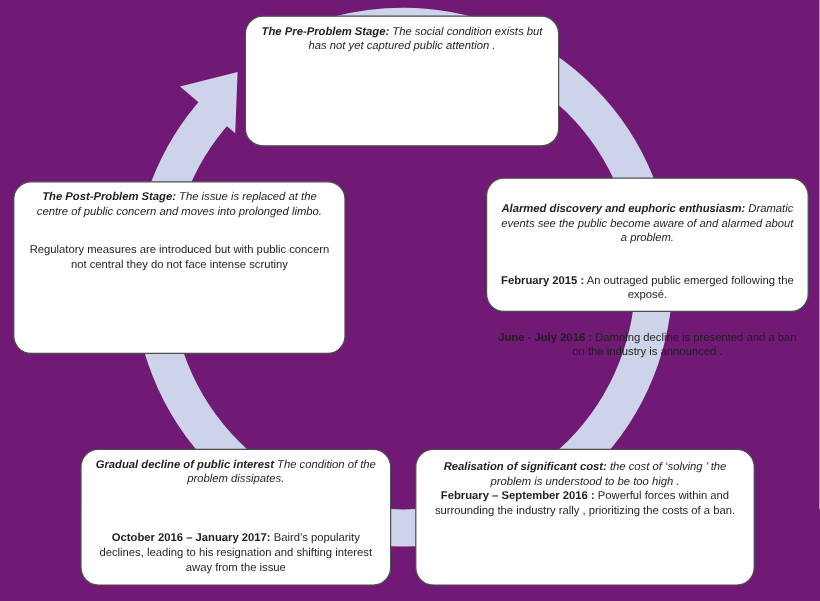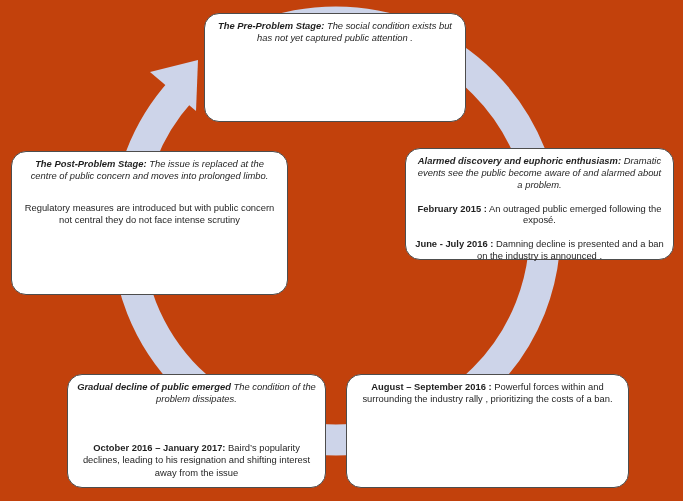--- a/index.html
+++ b/index.html
@@ -1,20 +1,20 @@
 <!DOCTYPE html>
 <html><head>
 <meta charset="utf-8">
 <style>
   html, body { margin: 0; padding: 0; background: #ffffff; }
   .canvas {
     position: relative;
     width: 683px;
     height: 501px;
-    background: #c2410c;
+    background: #701a75;
     font-family: "Liberation Sans", sans-serif;
     color: #1f1f1f;
     overflow: hidden;
   }
   .cycle-svg {
     position: absolute;
     left: 0; top: 0;
     width: 683px; height: 501px;
     z-index: 0;
   }
@@ -38,22 +38,22 @@
   .fact b { white-space: pre-wrap; }
 
   .box-pre        { left: 204px; top: 13px;  width: 262px; height: 109px; }
   .box-alarmed    { left: 405px; top: 148px; width: 269px; height: 112px; line-height: 1.26; }
   .box-post       { left: 11px;  top: 151px; width: 277px; height: 144px; }
   .box-decline    { left: 67px;  top: 374px; width: 259px; height: 114px; }
   .box-realise    { left: 346px; top: 374px; width: 283px; height: 114px; line-height: 1.28; }
 
   .box-post .body-text { margin-top: 19px; }
   .box-decline .fact   { margin-top: 36px; }
-  .box-alarmed .fact   { margin-top: 12px; }
-  .box-alarmed .head   { margin-top: 0; }
+  .box-alarmed .fact   { margin-top: 24px; }
+  .box-alarmed .head   { margin-top: 13px; }
   .box-realise .head   { margin-top: 2px; }
 </style>
 </head>
 <body>
 
 <div class="canvas" style="--box-border: #4d4d4d;">
 
   <svg class="cycle-svg" viewBox="0 0 683 501">
     <circle cx="336" cy="231" r="209" fill="none" stroke-width="31" stroke-dasharray="1248 66" stroke-dashoffset="438" style="stroke: rgb(205, 212, 233);"></circle>
     <polygon points="198,60 150,72 196,111" style="fill: rgb(205, 212, 233);"></polygon>
@@ -68,21 +68,22 @@
     <p class="fact"><b>February 2015 :</b> <span>An outraged public emerged following the exposé.</span></p>
     <p class="fact"><b>June - July 2016 :</b> <span>Damning decline is presented and a ban on the industry is announced .</span></p>
   </div>
 
   <div class="stage-box box-post">
     <p class="head"><span class="title">The Post-Problem Stage:</span> <span>The issue is replaced at the centre of public concern and moves into prolonged limbo.</span></p>
     <p class="body-text">Regulatory measures are introduced but with public concern not central they do not face intense scrutiny</p>
   </div>
 
   <div class="stage-box box-decline">
-    <p class="head"><span class="title">Gradual decline of public emerged</span> <span>The condition of the problem dissipates.</span></p>
+    <p class="head"><span class="title">Gradual decline of public interest</span> <span>The condition of the problem dissipates.</span></p>
     <p class="fact"><b>October 2016 – January 2017:</b> <span>Baird’s popularity declines, leading to his resignation and shifting interest away from the issue</span></p>
   </div>
 
   <div class="stage-box box-realise">
-    <p class="fact"><b>August – September 2016 :</b> <span>Powerful forces within and surrounding the industry rally , prioritizing the costs of a ban.</span></p>
+    <p class="head"><span class="title">Realisation of significant cost:</span> <span>the cost of ‘solving ’ the problem is understood to be too high .</span></p>
+    <p class="fact"><b>February – September 2016 :</b> <span>Powerful forces within and surrounding the industry rally , prioritizing the costs of a ban.</span></p>
   </div>
 
 </div>
 
 </body></html>

